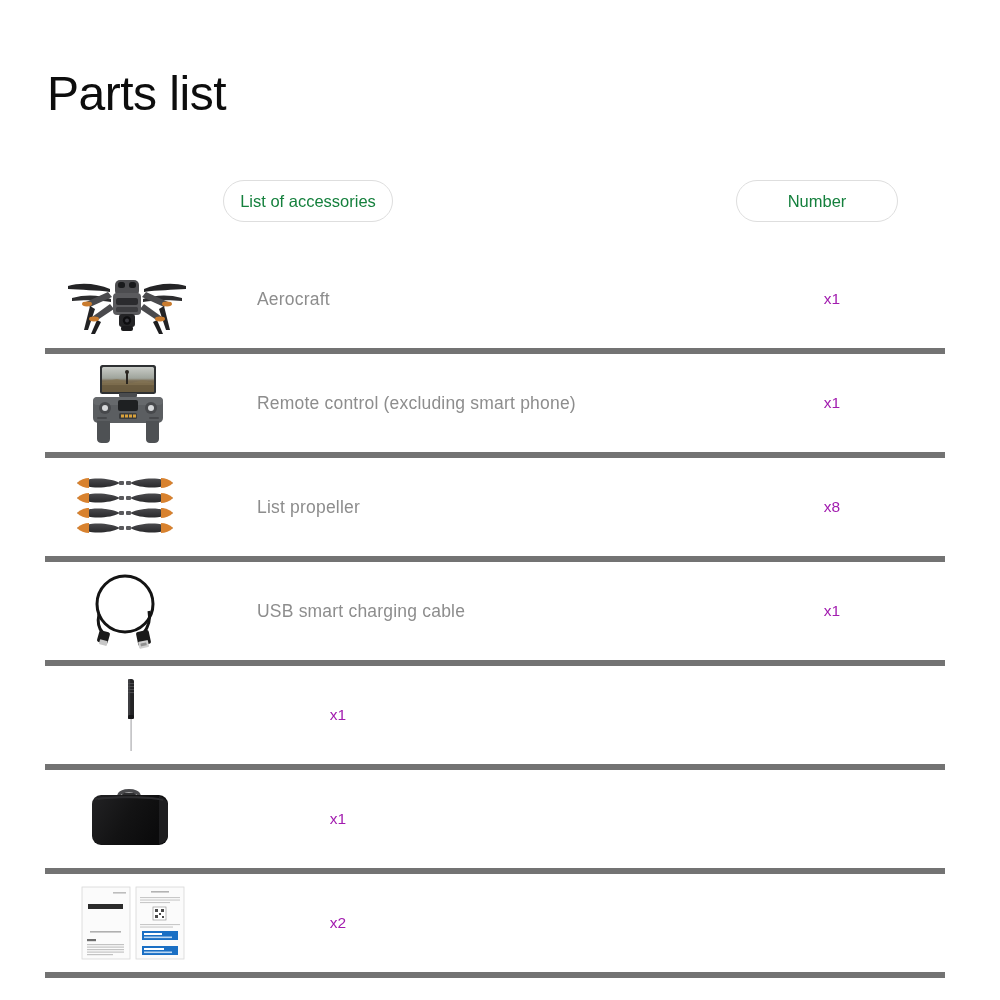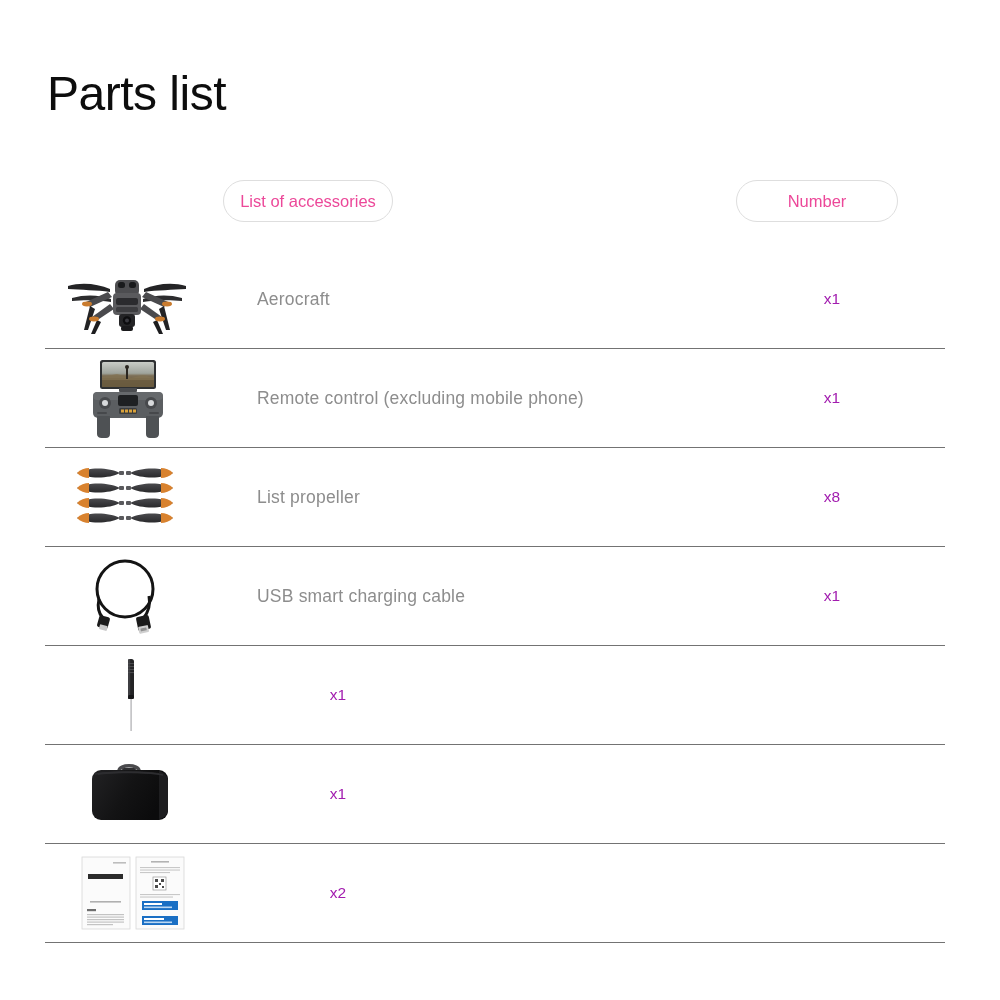--- a/index.html
+++ b/index.html
@@ -38,21 +38,21 @@
   }
   .pill {
     position: absolute;
     box-sizing: border-box;
     border: 1px solid #dedede;
     border-radius: 999px;
     background: #ffffff;
     display: flex;
     align-items: center;
     justify-content: center;
-    color: #ec4899;
+    color: #15803d;
     font-size: 16.5px;
     height: 42px;
   }
   .pill-accessories {
     left: 178px;
     top: 0;
     width: 170px;
   }
   .pill-number {
     left: 691px;
@@ -63,21 +63,21 @@
   
   .table {
     position: absolute;
     left: 45px;
     top: 250px;
     width: 900px;
   }
   .row {
     position: relative;
     height: 98px;
-    border-bottom: 1px solid #737373;
+    border-bottom: 6px solid #737373;
     display: flex;
     align-items: center;
   }
   .row:first-child { border-top: none; }
 
   .cell-thumb {
     width: 208px;
     height: 98px;
     position: relative;
     flex: 0 0 208px;
@@ -223,21 +223,21 @@
 
             <rect x="6" y="56" width="10" height="2" rx="1" fill="#46484b"></rect>
             <rect x="58" y="56" width="10" height="2" rx="1" fill="#46484b"></rect>
 
             <path d="M6 60 L6 78 C6 80.5 8 82 10.5 82 L15 82 C17.5 82 19 80.5 19 78 L19 60 Z" fill="#4e5154"></path>
             <path d="M55 60 L55 78 C55 80.5 56.5 82 59 82 L63.5 82 C66 82 68 80.5 68 78 L68 60 Z" fill="#4e5154"></path>
           </svg>
         </div>
       </div>
     </div>
-    <div class="cell-label">Remote control (excluding mobile phone)</div>
+    <div class="cell-label">Remote control (excluding smart phone)</div>
     <div class="cell-qty">x1</div>
   </div>
 
   <div class="row">
     <div class="cell-thumb">
       <div class="thumb thumb-prop">
         <div class="thumb-inner">
           <svg width="100" height="62" viewBox="0 0 100 62">
             <defs>
               <linearGradient id="blade" x1="0" y1="0" x2="0" y2="1">

